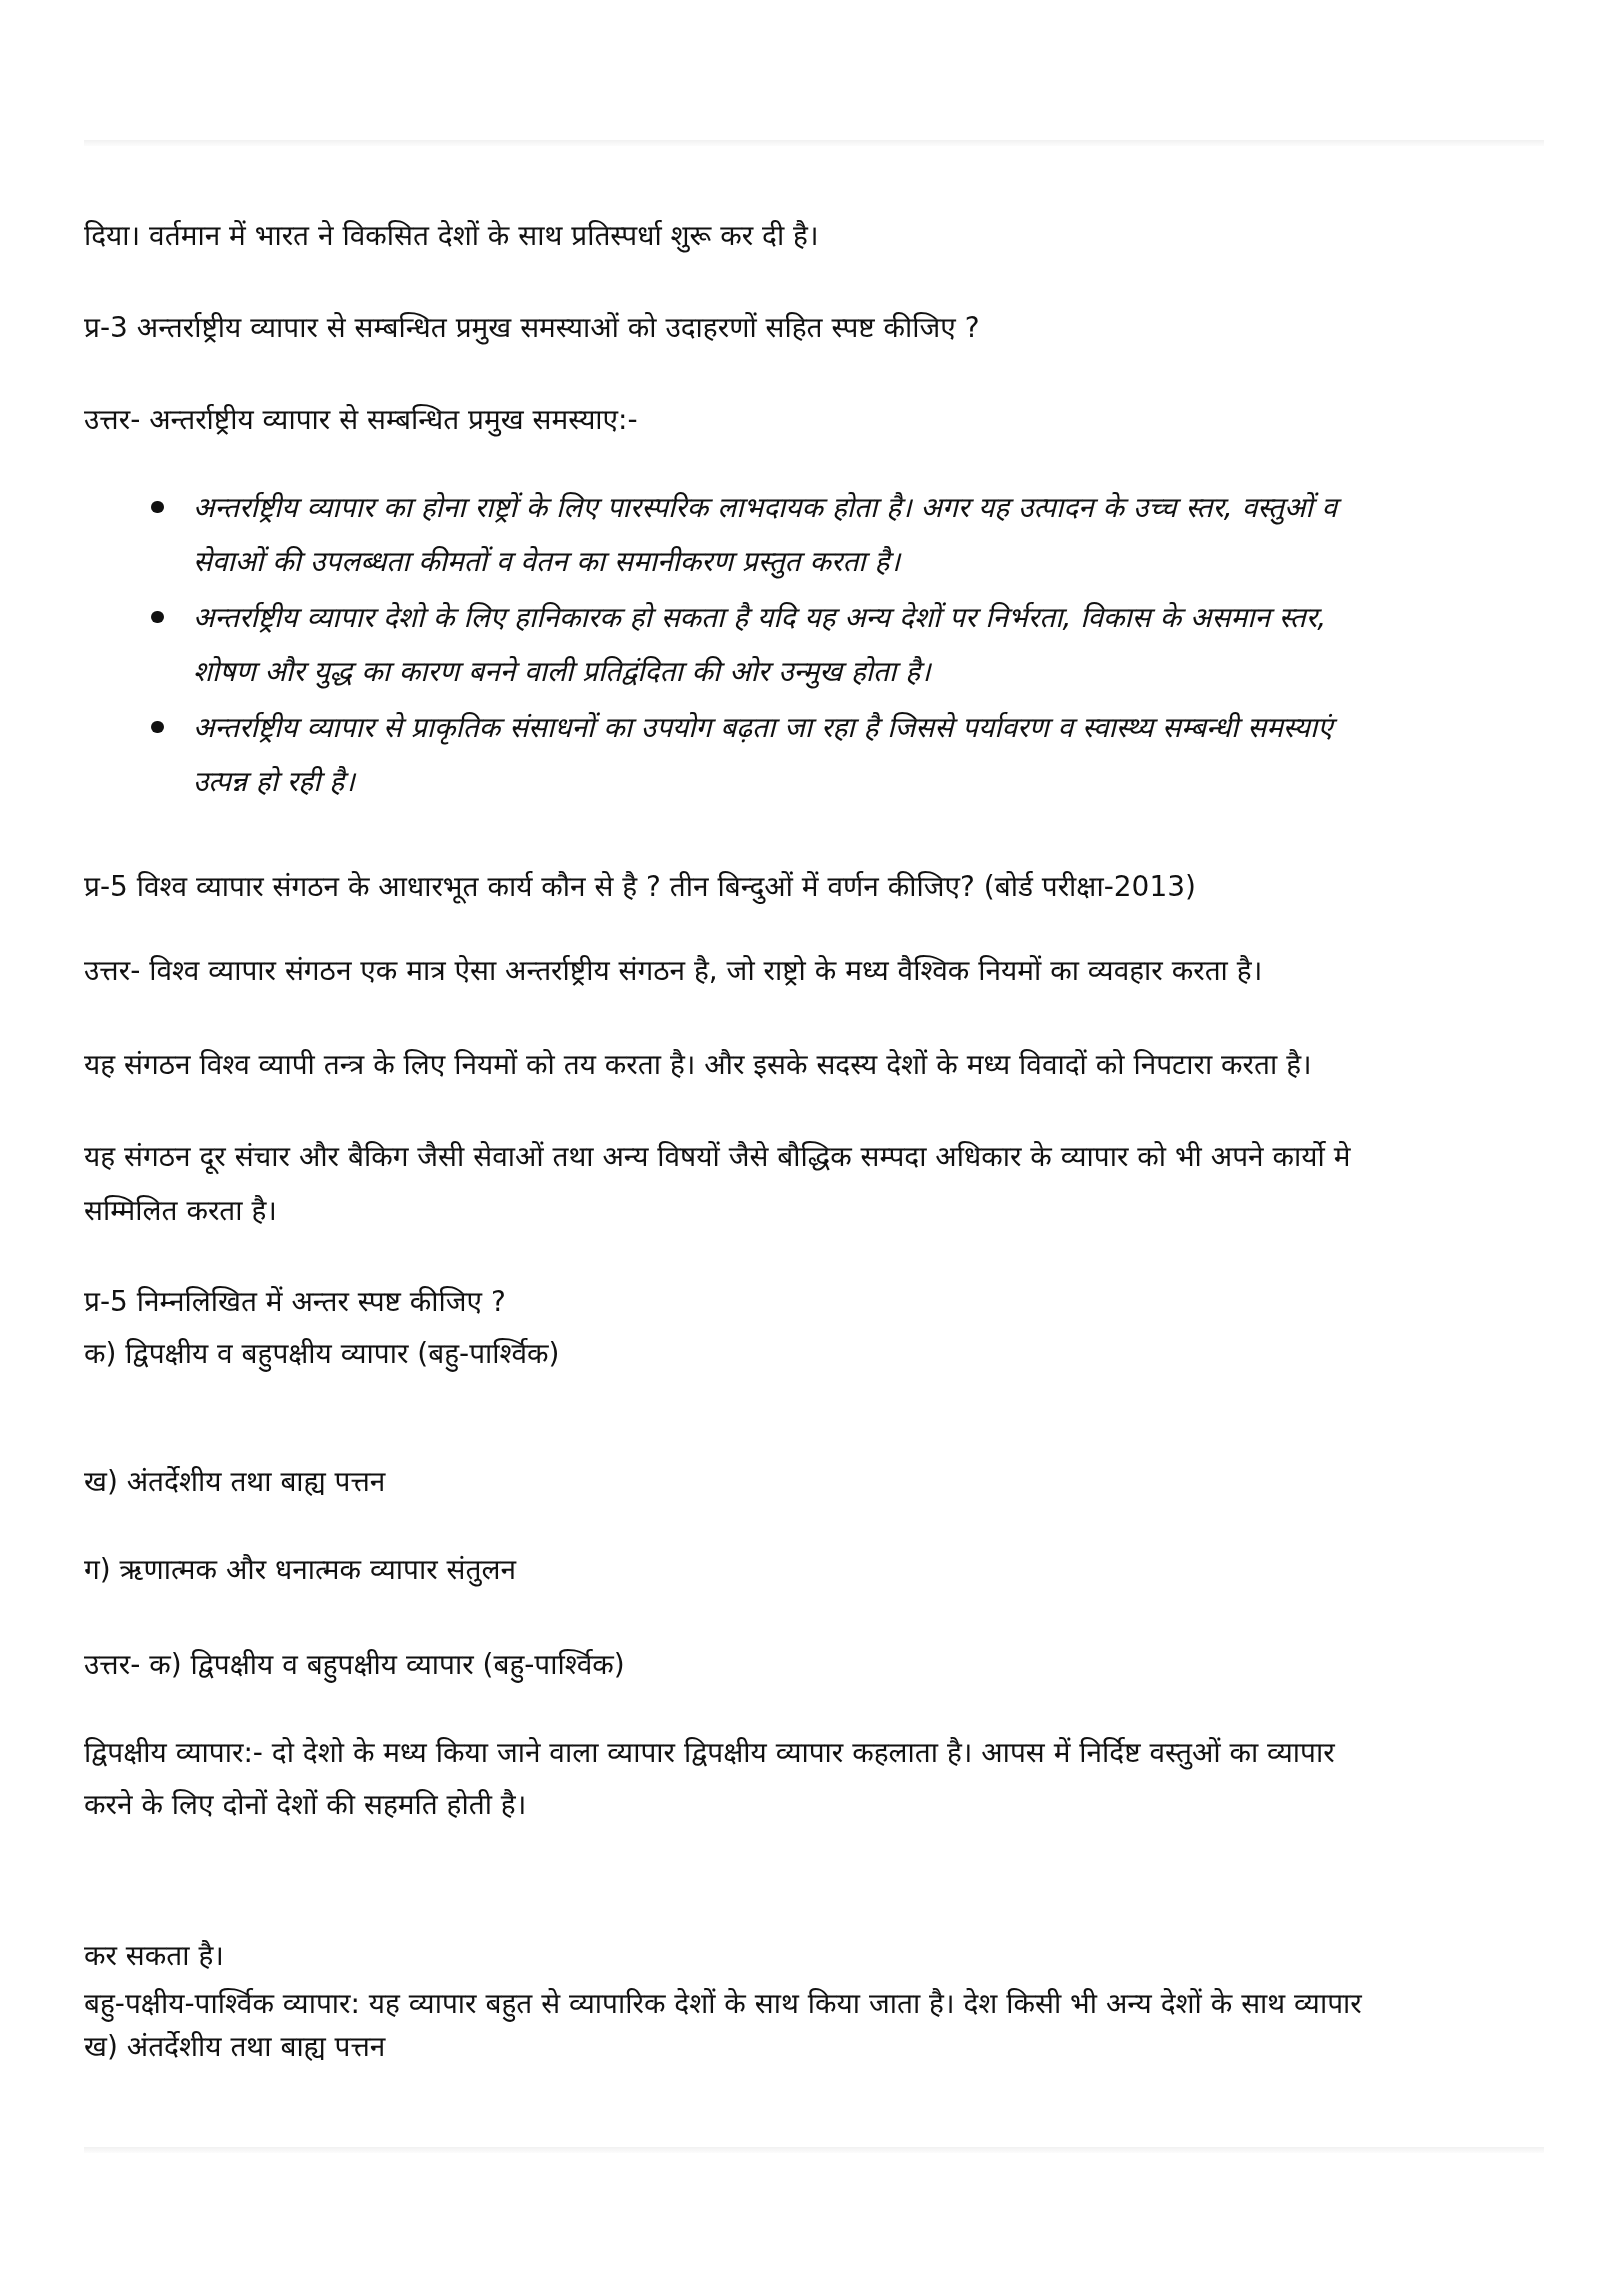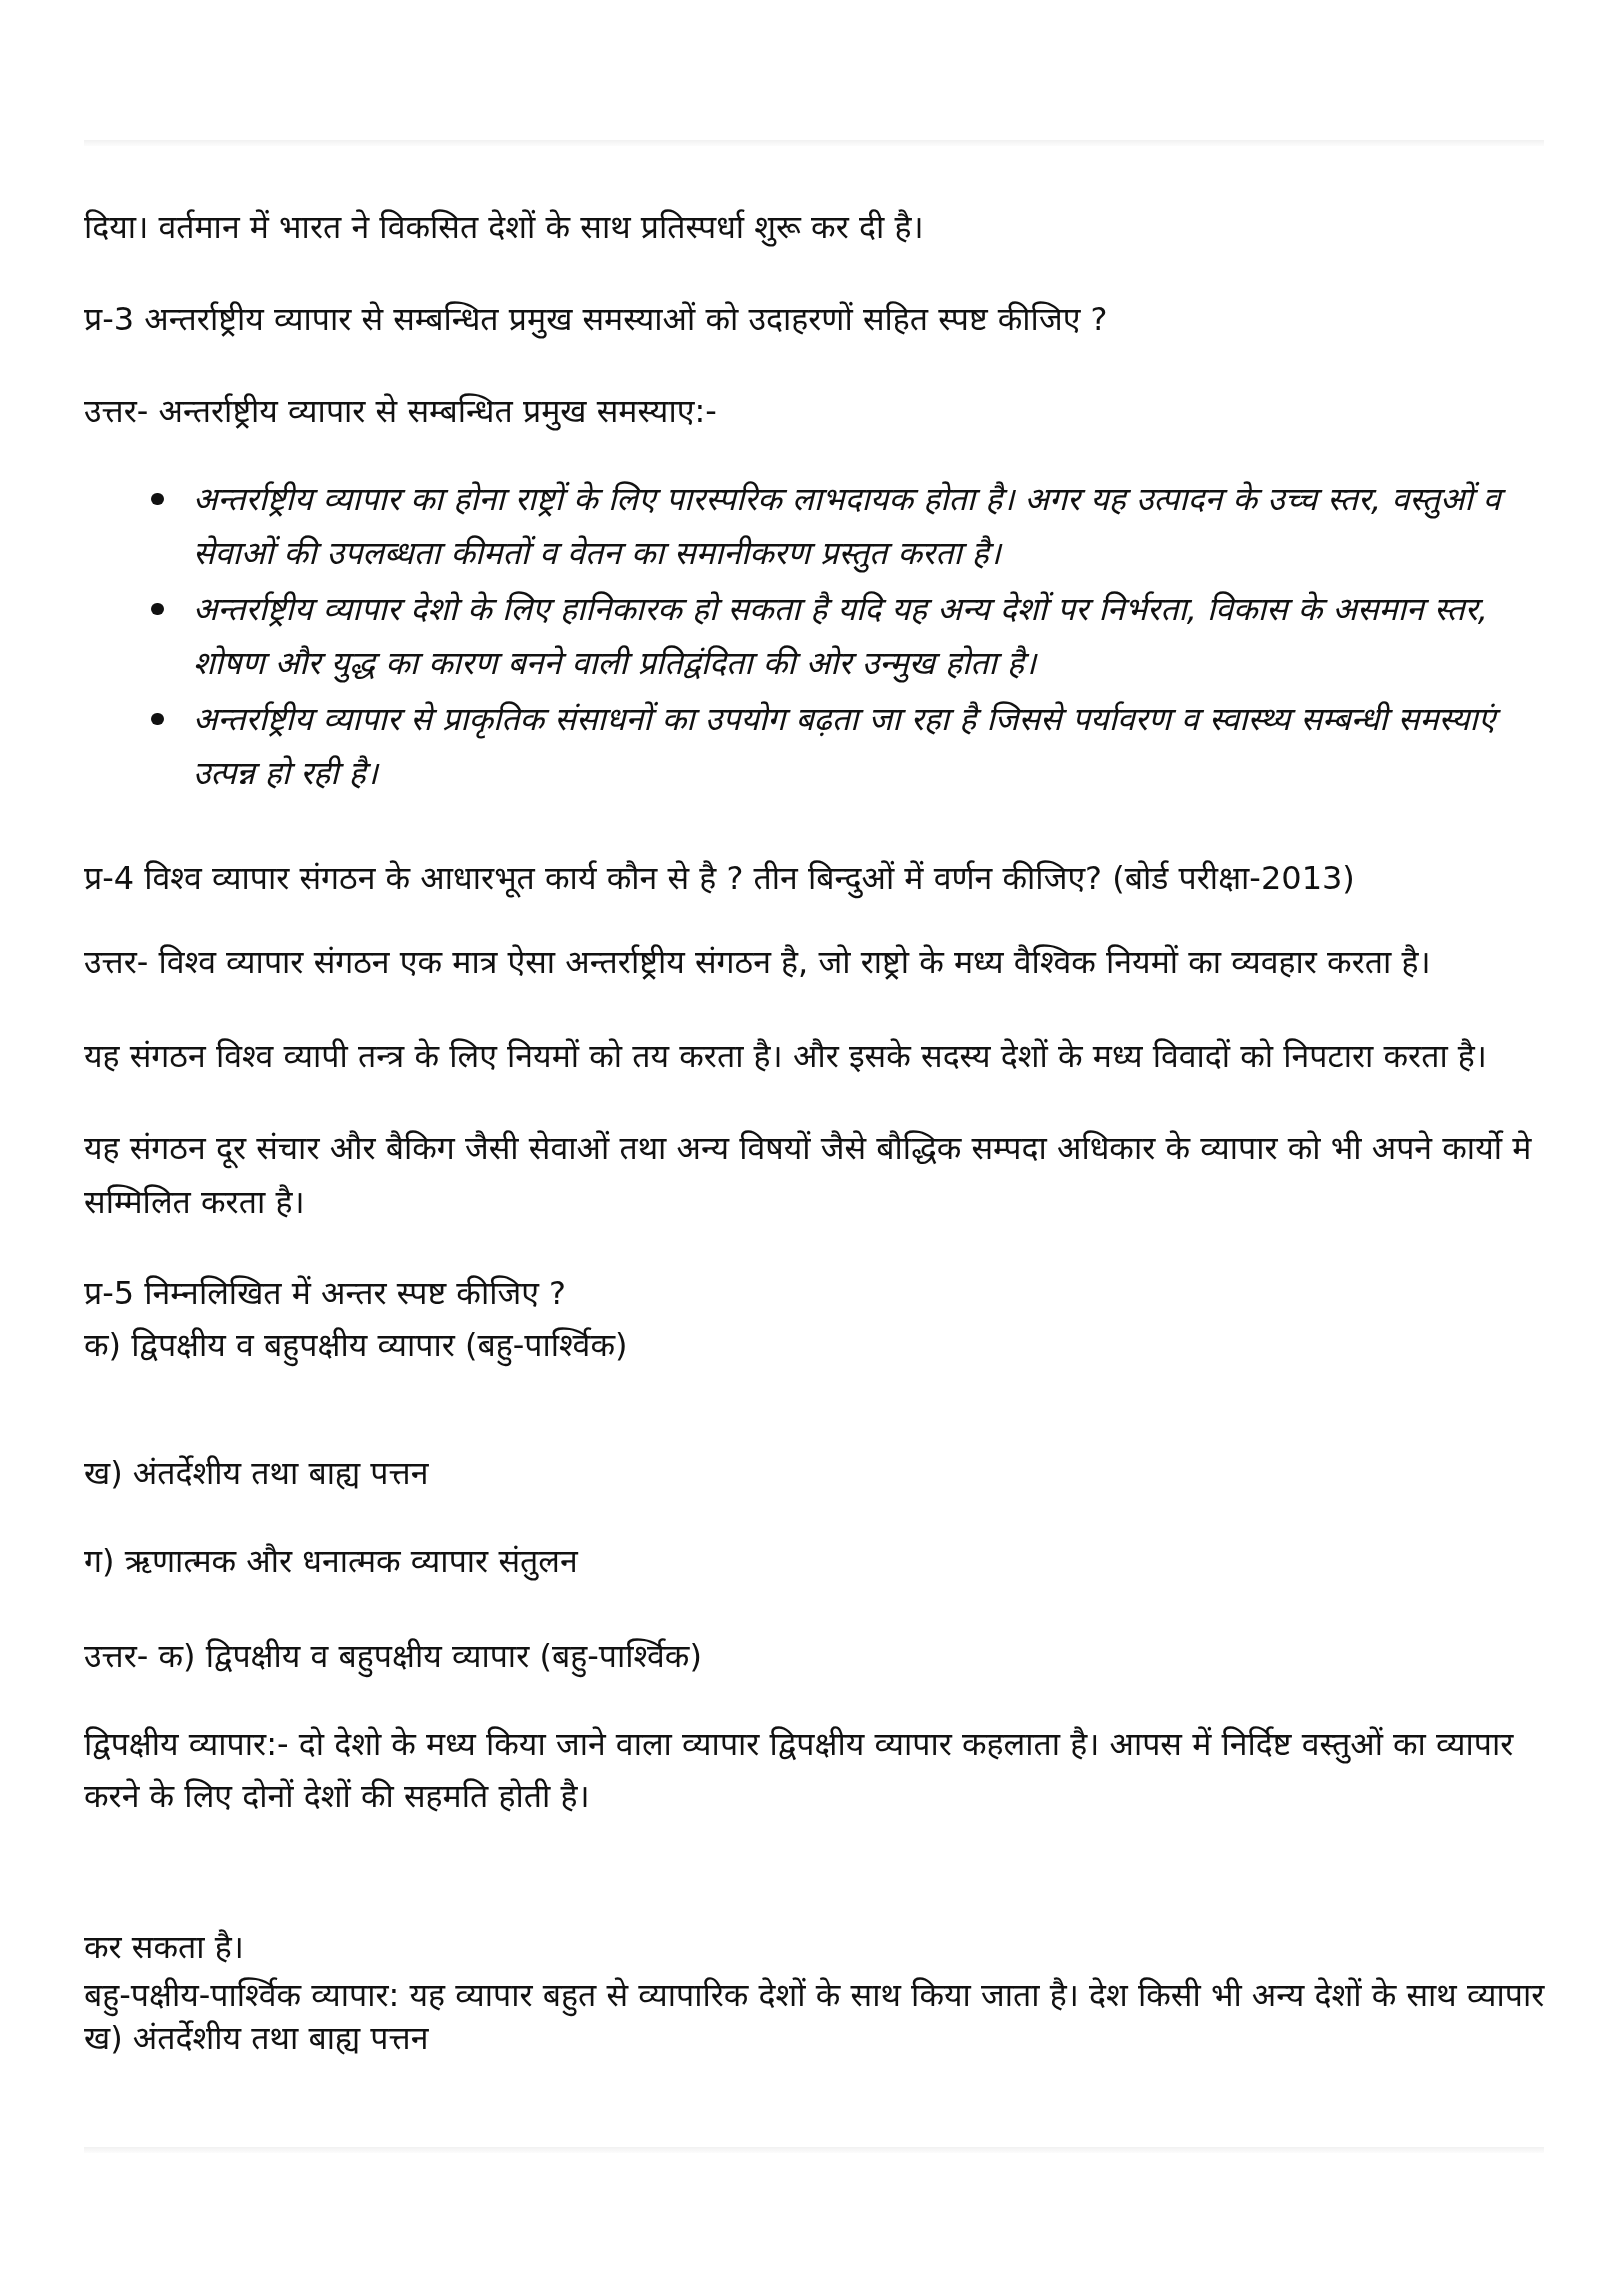--- a/index.html
+++ b/index.html
@@ -27,23 +27,24 @@
     .page {
       position: absolute;
       left: 84px;
       top: 0;
       width: 1451px;
     }
     .line {
       position: absolute;
       left: 0;
       white-space: nowrap;
-      font-size: 32px;
+      font-size: 28px;
       line-height: 39px;
       height: 39px;
+      margin-top: 8px;
     }
     .b { font-weight: normal; }
     .bullet-row .dot {
       position: absolute;
       left: 67px;
       top: 12.7px;
       width: 12.7px;
       height: 12.7px;
       border-radius: 50%;
       background: #111111;
@@ -76,21 +77,21 @@
   </div>
   <div class="line indent" style="top:590px">अन्तर्राष्ट्रीय व्यापार देशो के लिए हानिकारक हो सकता है यदि यह अन्य देशों पर निर्भरता, विकास के असमान स्तर,</div>
   <div class="line indent" style="top:644px">शोषण और युद्ध का कारण बनने वाली प्रतिद्वंदिता की ओर उन्मुख होता है।</div>
 
   <div class="line bullet-row" style="top:700px; width:1451px;">
     <span class="dot"></span>
   </div>
   <div class="line indent" style="top:700px">अन्तर्राष्ट्रीय व्यापार से प्राकृतिक संसाधनों का उपयोग बढ़ता जा रहा है जिससे पर्यावरण व स्वास्थ्य सम्बन्धी समस्याएं</div>
   <div class="line indent" style="top:754px">उत्पन्न हो रही है।</div>
 
-  <div class="line b" style="top:859px">प्र-4 विश्व व्यापार संगठन के आधारभूत कार्य कौन से है ? तीन बिन्दुओं में वर्णन कीजिए? (बोर्ड परीक्षा-2013)</div>
+  <div class="line b" style="top:859px">प्र-5 विश्व व्यापार संगठन के आधारभूत कार्य कौन से है ? तीन बिन्दुओं में वर्णन कीजिए? (बोर्ड परीक्षा-2013)</div>
 
   <div class="line" style="top:943px">
     <span class="b">उत्तर-</span><span> विश्व व्यापार संगठन एक मात्र ऐसा अन्तर्राष्ट्रीय संगठन है, जो राष्ट्रो के मध्य वैश्विक नियमों का व्यवहार करता है।</span>
   </div>
 
   <div class="line" style="top:1037px">यह संगठन विश्व व्यापी तन्त्र के लिए नियमों को तय करता है। और इसके सदस्य देशों के मध्य विवादों को निपटारा करता है।</div>
 
   <div class="line" style="top:1129px">यह संगठन दूर संचार और बैकिग जैसी सेवाओं तथा अन्य विषयों जैसे बौद्धिक सम्पदा अधिकार के व्यापार को भी अपने कार्यो मे</div>
   <div class="line" style="top:1183px">सम्मिलित करता है।</div>
 

